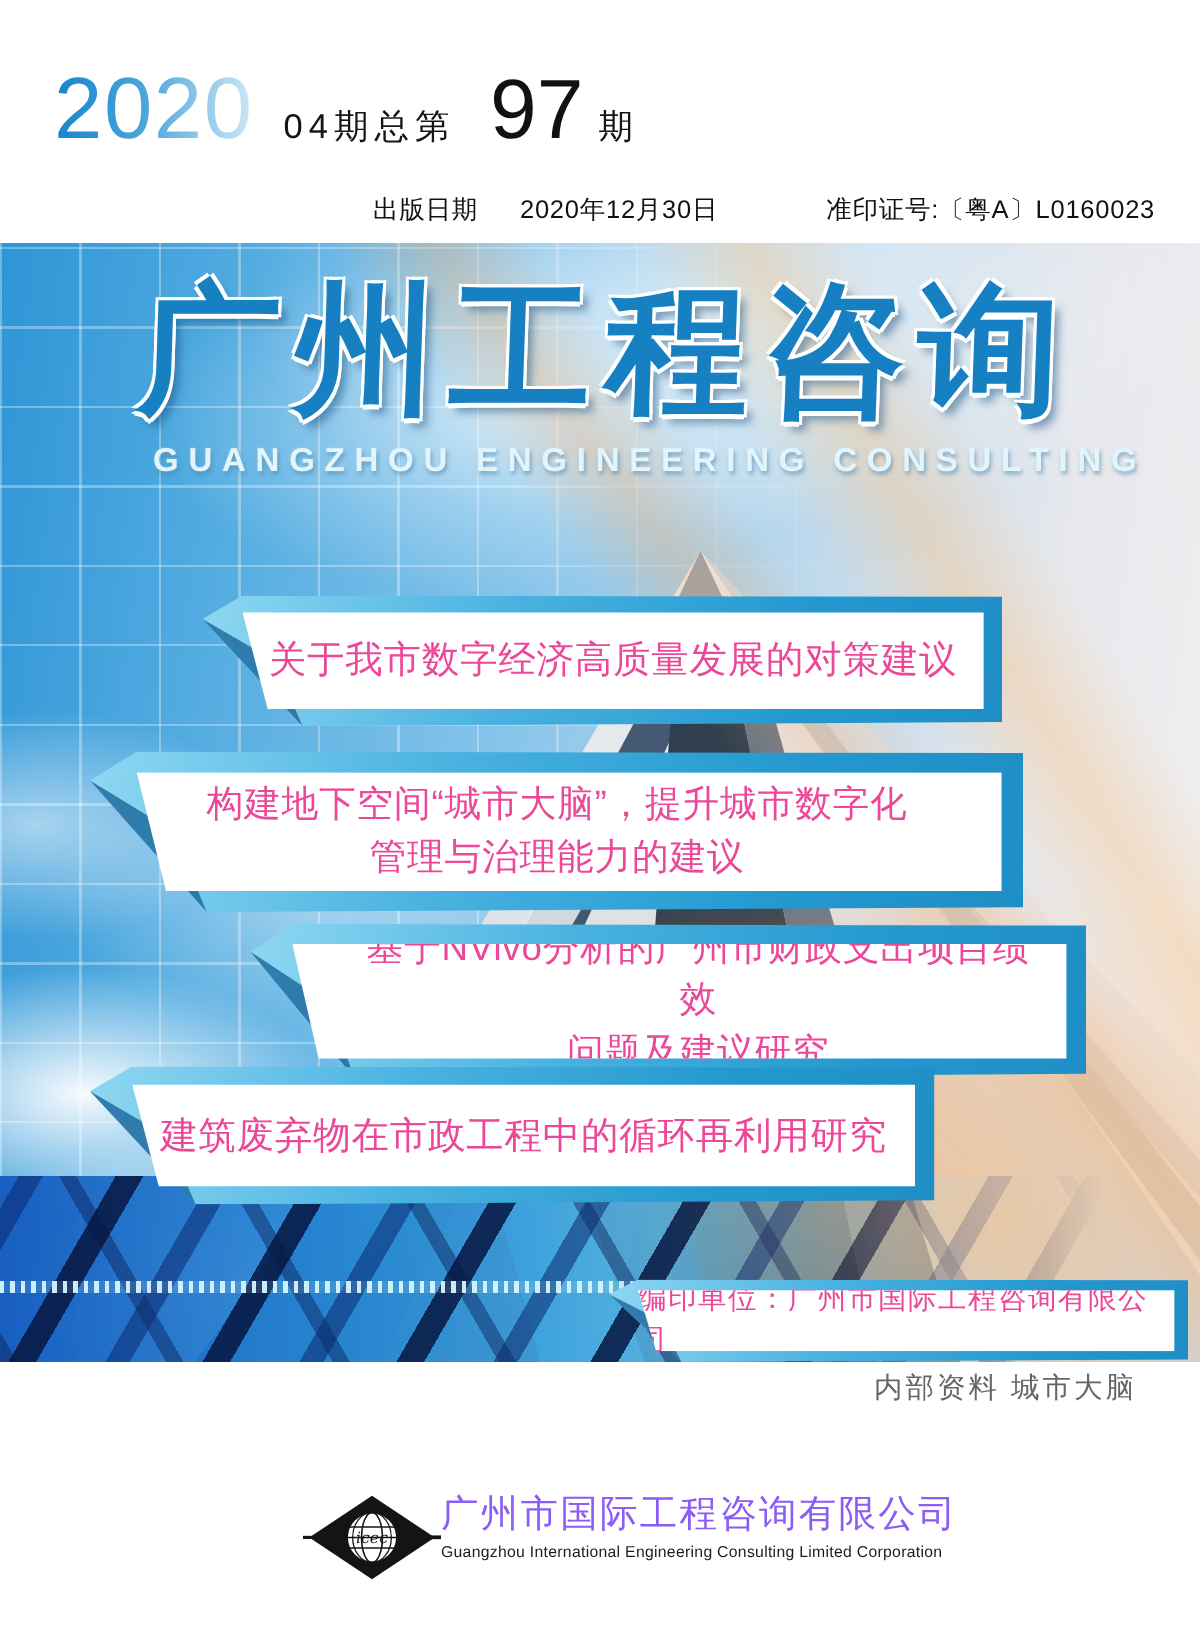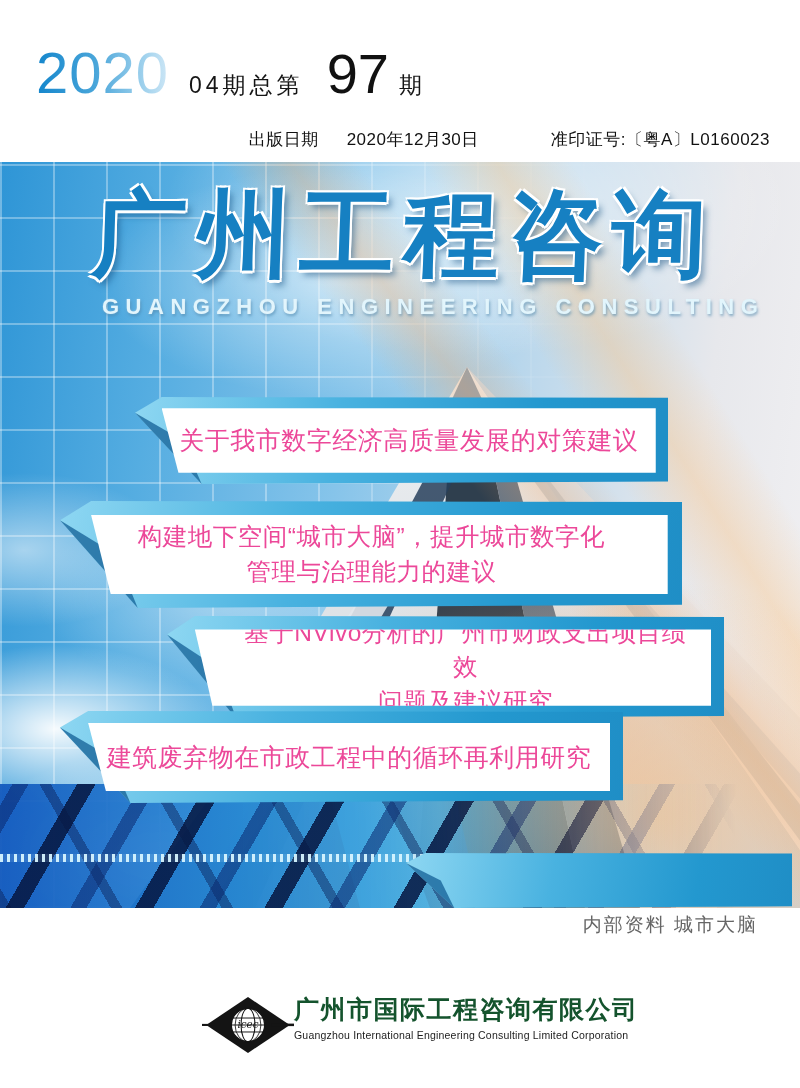--- a/index.html
+++ b/index.html
@@ -99,21 +99,21 @@
   .banner-2 .panel{font-size:24.5px;}
   .banner-3{left:167px;top:454px;width:557px;height:103px;}
   .banner-3 .panel{font-size:24.5px;}
   .banner-4{left:60px;top:549px;width:563px;height:92px;}
   .banner-pub{left:406px;top:691px;width:386px;height:55px;}
   .banner-pub .panel{font-size:19px;letter-spacing:1px;}
   
   .notice{position:absolute;right:42px;top:912px;font-size:19px;color:#666;letter-spacing:2px;}
   .footer-row{position:absolute;left:202px;top:994px;display:flex;align-items:flex-start;}
   .company{display:flex;flex-direction:column;}
-  .company-cn{font-size:25px;font-weight:700;color:#14532d;letter-spacing:1.5px;line-height:1.2;}
+  .company-cn{font-size:25px;font-weight:400;color:#8b5cf6;letter-spacing:1.5px;line-height:1.2;}
   .company-en{font-size:10.5px;color:#1c1c1c;margin-top:5px;letter-spacing:0.2px;}
 </style>
 </head>
 <body>
 
 <div class="header">
   <div class="brand-row">
     <span class="year">2020</span>
     <span class="issue-prefix">04期总第</span>
     <span class="issue-no">97</span>
@@ -182,20 +182,21 @@
   </div>
   <div class="banner banner-4">
     <div class="ribbon"></div>
     <div class="fold"></div>
     <div class="panel">建筑废弃物在市政工程中的循环再利用研究</div>
   </div>
 
   <div class="banner banner-pub">
     <div class="ribbon"></div>
     <div class="fold"></div>
+    <div class="panel">编印单位：广州市国际工程咨询有限公司</div>
   </div>
 </div>
 
 <div class="notice">内部资料 城市大脑</div>
 
 <div class="footer-row">
   <svg viewBox="0 0 132 86" width="92" height="62">
     <polygon points="66,3 126,43 66,83 6,43" fill="#141414"></polygon>
     <rect x="100" y="41" width="32" height="3.6" fill="#141414"></rect>
     <rect x="0" y="41.4" width="18" height="3" fill="#141414"></rect>

